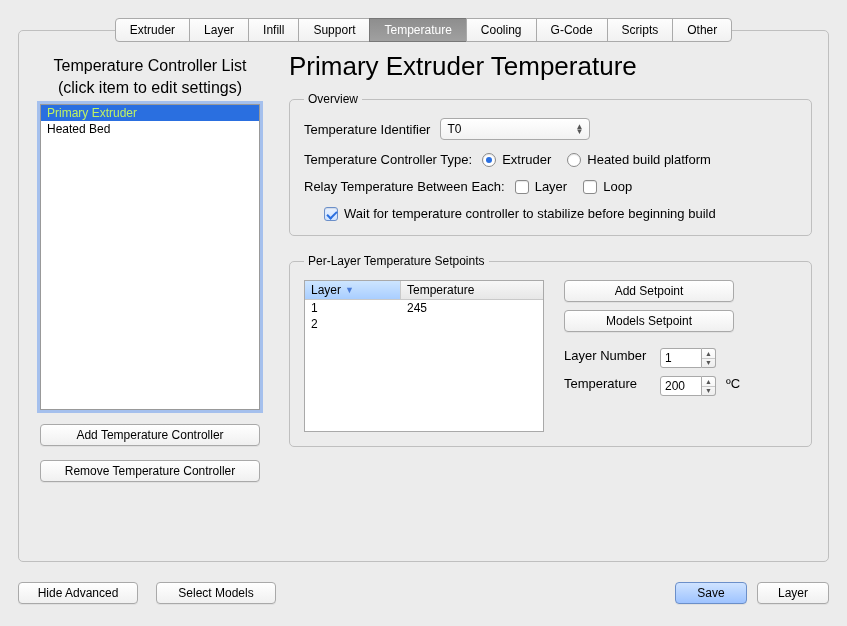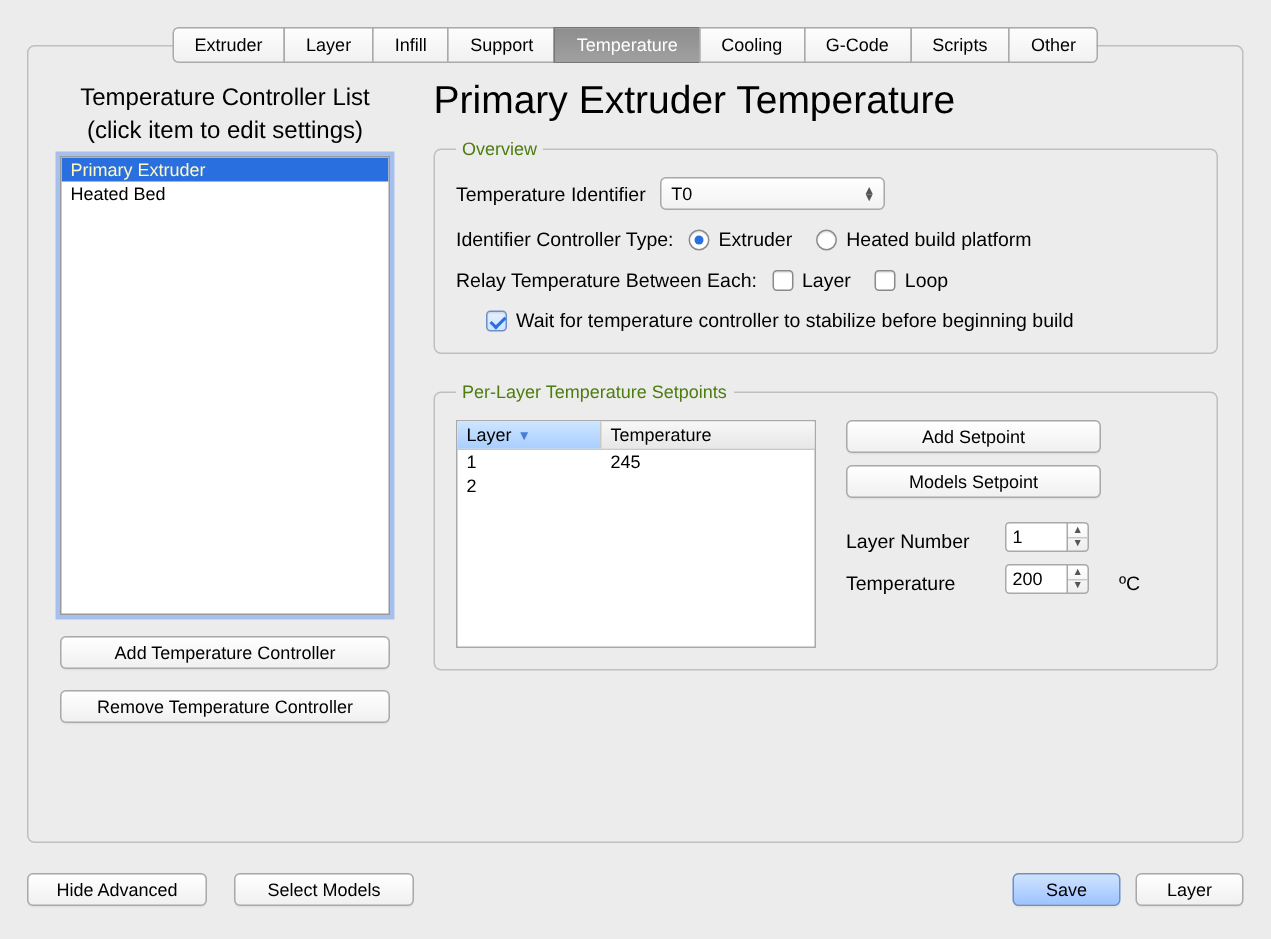--- a/index.html
+++ b/index.html
@@ -55,21 +55,21 @@
     .left-col { width: 230px; display: flex; flex-direction: column; align-items: center; }
     .left-header { text-align: center; font-size: 16px; margin-bottom: 6px; line-height: 1.35; }
     .listbox {
       width: 220px; height: 306px;
       background: #fff;
       border: 1px solid #999;
       box-shadow: 0 0 0 3px rgba(80,140,240,.45);
       overflow: auto;
     }
     .listbox .item { padding: 1px 6px; font-size: 12px; }
-    .listbox .item.selected { background: #2a6fe0; color: #fef9c3; }
+    .listbox .item.selected { background: #2a6fe0; color: #bef264; }
 
     .mac-btn {
       display: inline-flex; align-items: center; justify-content: center;
       background: linear-gradient(#ffffff, #f0f0f0);
       border: 1px solid #a9a9a9;
       border-radius: 4px;
       padding: 3px 12px;
       font-size: 12px;
       cursor: default;
       box-shadow: 0 1px 0 rgba(0,0,0,.05);
@@ -84,21 +84,21 @@
     
     .right-col { flex: 1; display: flex; flex-direction: column; }
     .title { font-size: 26px; font-weight: 400; margin-bottom: 10px; margin-top: -4px; }
 
     fieldset.group {
       border: 1px solid #bfbfbf;
       border-radius: 5px;
       padding: 12px 14px 14px 14px;
       margin-bottom: 18px;
     }
-    fieldset.group legend { font-size: 12px; padding: 0 4px; color: #4d7c0f; }
+    fieldset.group legend { font-size: 12px; padding: 0 4px; color: #000000; }
 
     .row { display: flex; align-items: center; margin-bottom: 12px; font-size: 13px; }
     .row:last-child { margin-bottom: 0; padding-left: 20px; }
     .lbl { margin-right: 10px; }
 
     .combo {
       display: flex; align-items: center; justify-content: space-between;
       width: 150px; height: 22px;
       background: linear-gradient(#ffffff,#f2f2f2);
       border: 1px solid #a9a9a9; border-radius: 4px;
@@ -147,21 +147,21 @@
     .sort-arrow { font-size: 9px; color: #4a6; color:#3a5; }
     .sort-arrow { color:#4a7bd8; }
     .sp-body { flex: 1; overflow: auto; }
     .sp-row { display: flex; }
     .sp-row .cell { padding: 1px 6px; }
     .sp-row .cell.c1 { width: 96px; }
     .sp-row .cell.c2 { flex: 1; }
 
     .sp-controls { flex: 1; display: flex; flex-direction: column; }
     .sp-controls .mac-btn { width: 170px; margin-bottom: 8px; }
-    .field-row { display: flex; align-items: flex-end; gap: 10px; margin-top: 8px; }
+    .field-row { display: flex; align-items: flex-start; margin-top: 8px; }
     .field-row .flabel { width: 96px; font-size: 13px; }
     .spinbox { display: flex; align-items: center; }
     .spinbox input {
       width: 42px; height: 20px; border: 1px solid #a9a9a9; border-radius: 3px 0 0 3px;
       padding: 0 4px; font-size: 12px; background: #fff;
     }
     .spinbox .spin {
       width: 14px; height: 20px; border: 1px solid #a9a9a9; border-left: none; border-radius: 0 3px 3px 0;
       display: flex; flex-direction: column; background: linear-gradient(#fff,#eee);
     }
@@ -221,21 +221,21 @@
           <div class="combo">
             <span>T0</span>
             <span class="arrows">
                 <span>▲</span>
                 <span>▼</span>
               </span>
           </div>
         </div>
 
         <div class="row">
-          <span class="lbl">Identifier Controller Type:</span>
+          <span class="lbl">Temperature Controller Type:</span>
           <label class="radio">
             <span id="radio-extruder" class="radio-dot on"></span>
             <span>Extruder</span>
           </label>
           <label class="radio">
             <span id="radio-heated" class="radio-dot"></span>
             <span>Heated build platform</span>
           </label>
         </div>
 

